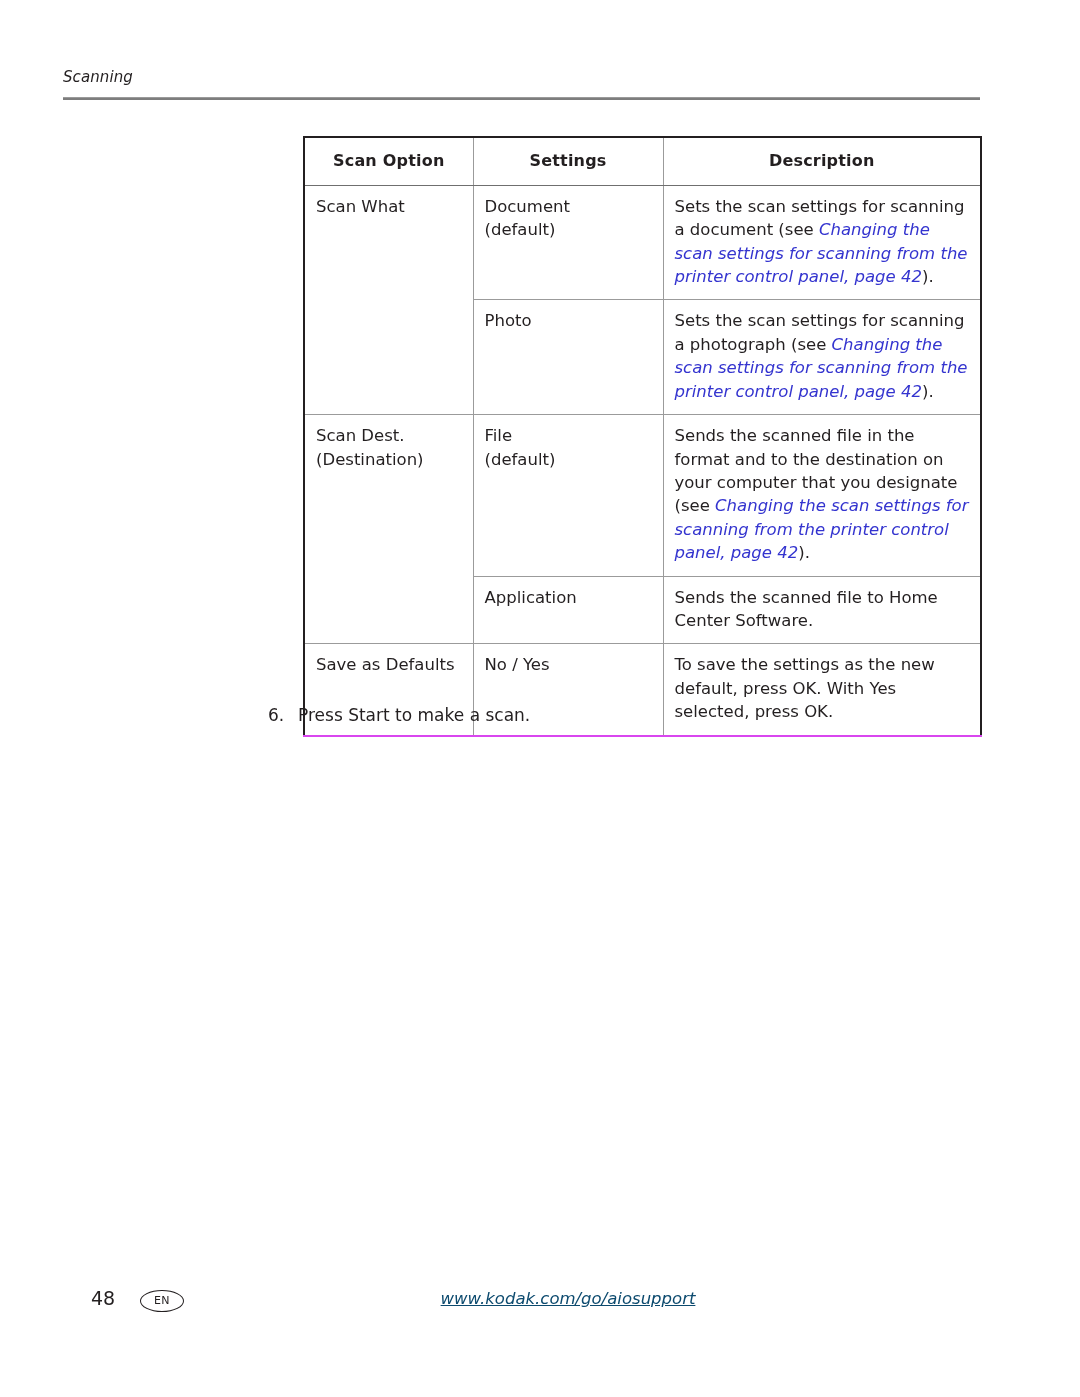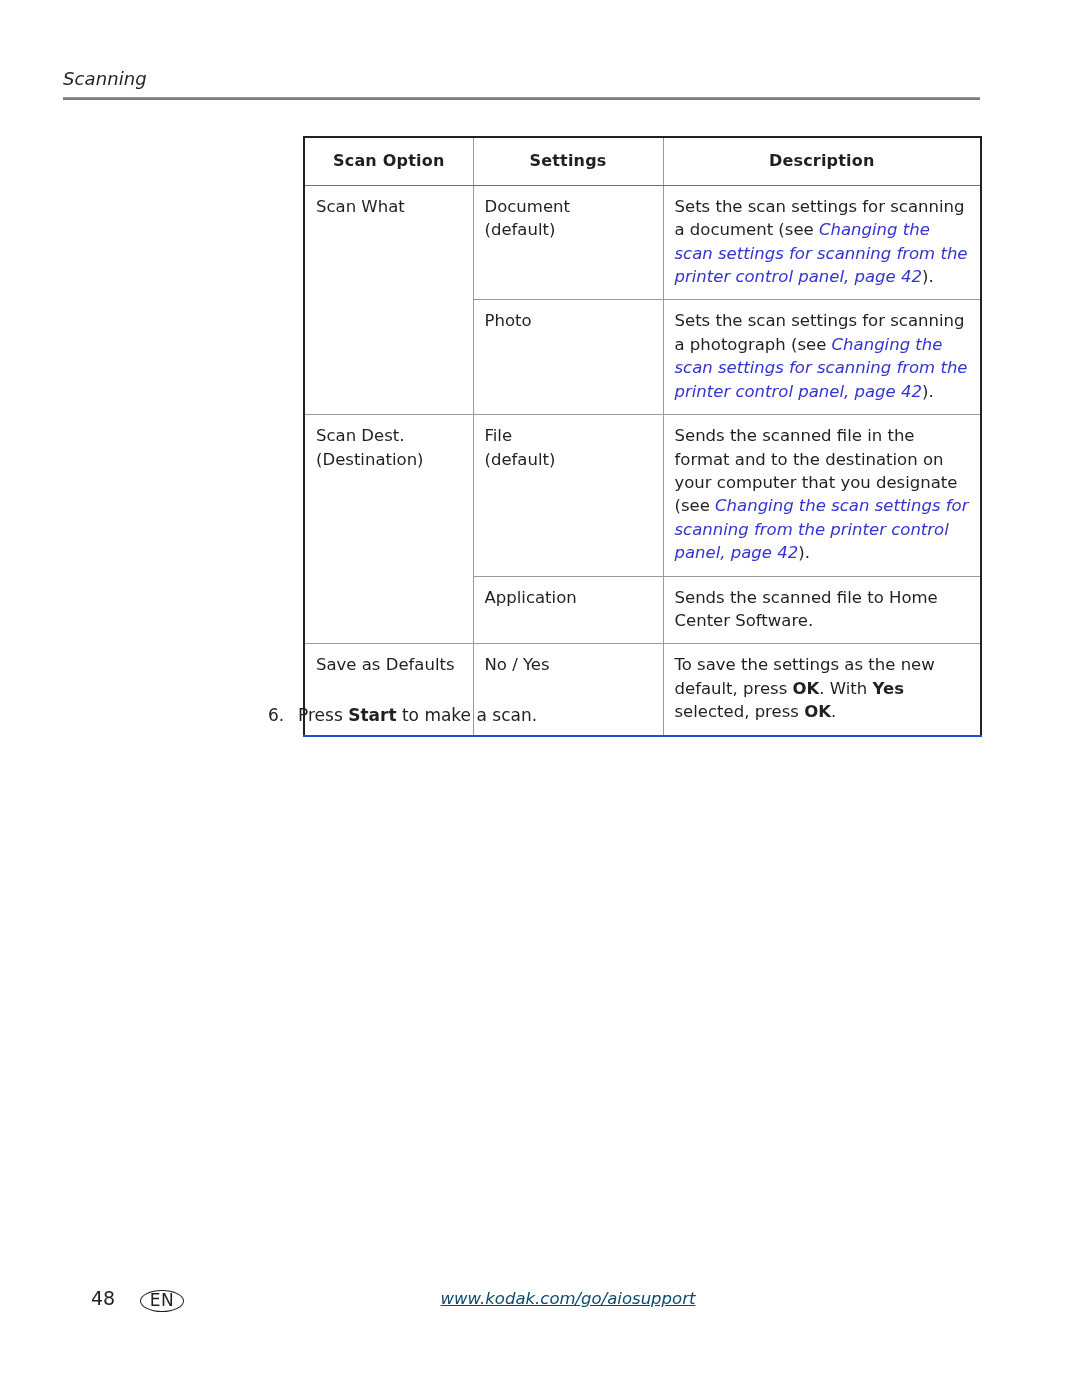--- a/index.html
+++ b/index.html
@@ -15,21 +15,21 @@
     color: #231f20;
     overflow: hidden;
   }
 
   
   .running-head {
     position: absolute;
     left: 63px;
     top: 68px;
     font-style: italic;
-    font-size: 18px;
+    font-size: 15px;
     color: #231f20;
     letter-spacing: 0.1px;
   }
   .head-rule {
     position: absolute;
     left: 63px;
     top: 97px;
     width: 917px;
     height: 3px;
     background: #7d7d7d;
@@ -66,21 +66,21 @@
   }
   .scan-table thead th.c-first { border-left: 2px solid #231f20; }
   .scan-table thead th.c-last  { border-right: 2px solid #231f20; }
 
   .col-option   { width: 169px; }
   .col-settings { width: 190px; }
   .col-desc     { width: 318px; }
 
   td.cell-option   { border-left: 2px solid #231f20; }
   td.cell-desc     { border-right: 2px solid #231f20; }
-  tr.last-row td   { border-bottom: 2px solid #1d4ed8; }
+  tr.last-row td   { border-bottom: 2px solid #d946ef; }
 
   .lnk {
     color: #3434cf;
     font-style: italic;
   }
 
   
   .step-block {
     position: absolute;
     left: 268px;
@@ -114,37 +114,37 @@
   .lang-badge {
     position: absolute;
     left: 112px;
     top: 7px;
     width: 44px;
     height: 22px;
     border: 1.6px solid #231f20;
     border-radius: 50%;
     box-sizing: border-box;
     text-align: center;
-    font-size: 17px;
+    font-size: 11px;
     line-height: 19px;
     letter-spacing: 0.4px;
     color: #231f20;
   }
   .support-url {
     position: absolute;
     left: 0;
     top: 6px;
     width: 1080px;
     text-align: center;
     font-style: italic;
     font-size: 16.5px;
     color: #0c4a6e;
     text-decoration: underline;
   }
-  b { font-weight: bold; }
+  b { font-weight: normal; }
 </style>
 </head>
 <body>
 
 <div class="running-head">Scanning</div>
 <div class="head-rule"></div>
 
 <table class="scan-table">
   <colgroup>
     <col class="col-option">

